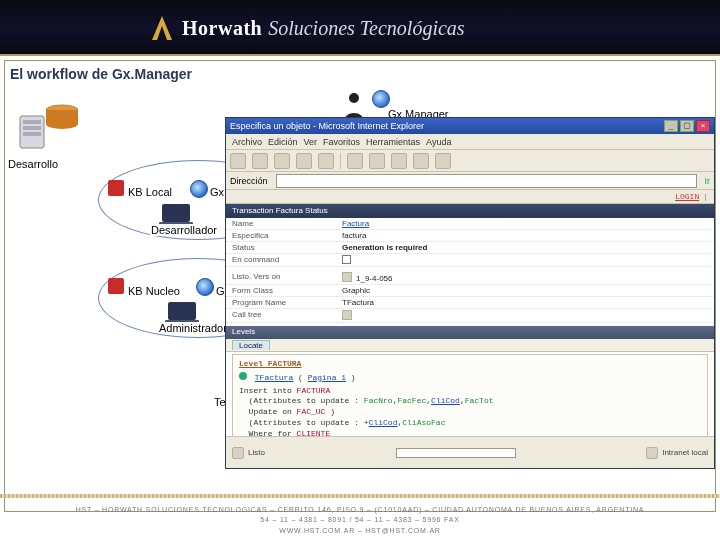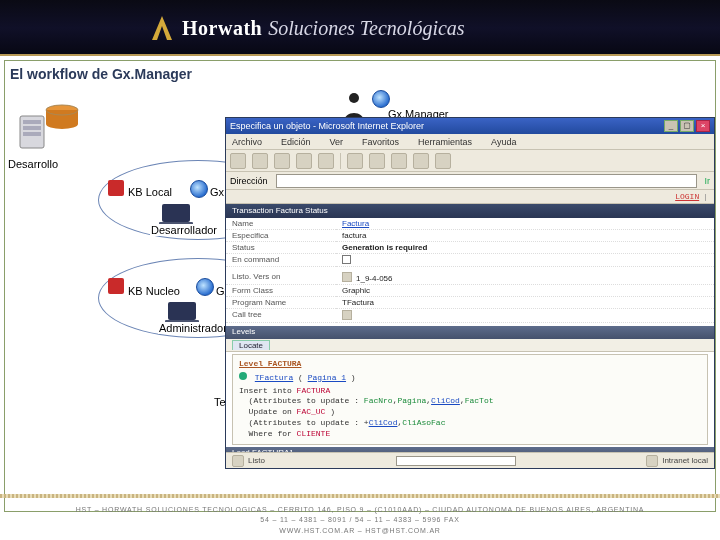--- a/index.html
+++ b/index.html
@@ -49,21 +49,21 @@
   .footer-rule { position:absolute; left:0; right:0; bottom:42px; height:4px; background:repeating-linear-gradient(90deg,#c9b480 0 2px,#e8dcb6 2px 4px); }
 
   
   .win { position:absolute; left:225px; top:117px; width:490px; height:352px; background:#e8e4da; border:1px solid #2b3a5a; box-shadow:0 0 0 1px #9aa inset; font-size:9px; }
   .win-titlebar { height:16px; background:linear-gradient(#3a63c5,#224a9e); color:#fff; display:flex; align-items:center; padding:0 4px; }
   .win-titlebar .t { flex:1; font-size:9px; white-space:nowrap; overflow:hidden; }
   .win-titlebar .btns { display:flex; gap:2px; }
   .win-titlebar .b { width:14px; height:12px; background:#c9c3b3; border:1px solid #7a6; font-size:8px; line-height:10px; text-align:center; color:#333; }
   .win-titlebar .bx { background:#d46; color:#fff; border-color:#a24; }
 
-  .win-menu { height:16px; background:#eeeade; display:flex; align-items:center; gap:19px; padding:0 6px; color:#333; font-size:9px; border-bottom:1px solid #c7c2b2; }
+  .win-menu { height:16px; background:#eeeade; display:flex; align-items:center; gap:6px; padding:0 6px; color:#333; font-size:9px; border-bottom:1px solid #c7c2b2; }
   .win-tool { height:22px; background:#eeeade; border-bottom:1px solid #c7c2b2; display:flex; align-items:center; padding:0 4px; gap:6px; }
   .win-tool .ico16 { width:16px; height:16px; background:#d7d2c2; border:1px solid #b6b09e; border-radius:2px; }
   .win-addr { height:18px; background:#eeeade; border-bottom:1px solid #c7c2b2; display:flex; align-items:center; padding:0 4px; gap:8px; }
   .win-addr .field { flex:1; height:14px; background:#fff; border:1px solid #9a968a; }
   .win-addr .go { font-size:9px; color:#2a5; }
   .win-links { height:14px; background:#eeeade; border-bottom:1px solid #c7c2b2; display:flex; align-items:center; justify-content:flex-end; padding:0 6px; gap:4px;font-family:Liberation Mono, monospace; }
   .win-links .lk { color:#c33; font-size:8px; text-decoration:underline; }
   .win-links .sep { color:#888; font-size:8px; }
 
   .win-body { position:absolute; left:0; right:0; top:86px; bottom:16px; background:#fff; overflow:hidden; }
@@ -79,21 +79,21 @@
   .tab-on { display:inline-block; background:#dfe6f2; color:#223; padding:0 6px; border:1px solid #8ca; border-bottom:none; font-size:8px; }
 
   .codebox { border:1px solid #c7c2b2; margin:2px 6px; padding:4px 6px; font-family:"Courier New", monospace; font-size:8px; color:#333; background:#fcfcf8; line-height:1.35; }
   .codebox .hdr { color:#a52; text-decoration:underline; font-weight:bold;margin-top:32px; }
   .codebox .clink { color:#1a4ac2; text-decoration:underline; }
   .codebox .attr { color:#1a8a3a; }
   .codebox .str { color:#b03; }
 
   .loadbar { height:13px; background:linear-gradient(#5d6c8b,#45516c); color:#fff; font-size:8px; padding:1px 6px; margin-top:2px; }
 
-  .win-status { position:absolute; left:0; right:0; bottom:0; height:16px; background:#eeeade; border-top:1px solid #c7c2b2; display:flex; align-items:center; justify-content:space-between; padding:0 6px; font-size:8px; color:#444; }
+  .win-status { position:absolute; left:0; right:0; bottom:0; height:32px; background:#eeeade; border-top:1px solid #c7c2b2; display:flex; align-items:center; justify-content:space-between; padding:0 6px; font-size:8px; color:#444; }
   .prog { width:120px; height:10px; border:1px solid #9a968a; background:#fff; }
   .zone { display:flex; align-items:center; gap:4px; }
   .zone .zi { width:12px; height:12px; background:#d7d2c2; border:1px solid #b6b09e; border-radius:2px; }
 </style>
 </head>
 <body>
 
 <div class="banner">
   <div class="banner-inner">
     <div class="logo">
@@ -236,21 +236,21 @@
     <div class="codebox">
       <div><span class="hdr">Level FACTURA</span></div>
       <div style="margin:2px 0">
         <span style="display:inline-block;width:8px;height:8px;background:#2a7;border-radius:50%;margin-right:3px"></span>
         <span class="clink">TFactura</span>
         <span> ( </span>
         <span class="clink">Pagina 1</span>
         <span> )</span>
       </div>
       <div style="white-space:pre">Insert into <span class="str">FACTURA</span>
-  (Attributes to update : <span class="attr">FacNro</span>,<span class="attr">Pagina</span>,<span class="clink">CliCod</span>,<span class="attr">FacTot</span>
+  (Attributes to update : <span class="attr">FacNro</span>,<span class="attr">FacFec</span>,<span class="clink">CliCod</span>,<span class="attr">FacTot</span>
   Update on <span class="str">FAC_UC</span> )
   (Attributes to update : +<span class="clink">CliCod</span>,<span class="attr">CliAsoFac</span>
   Where for <span class="str">CLIENTE</span></div>
     </div>
 
     <div class="loadbar">Load FACTURA1</div>
 
   </div>
 
   <div class="win-status">

